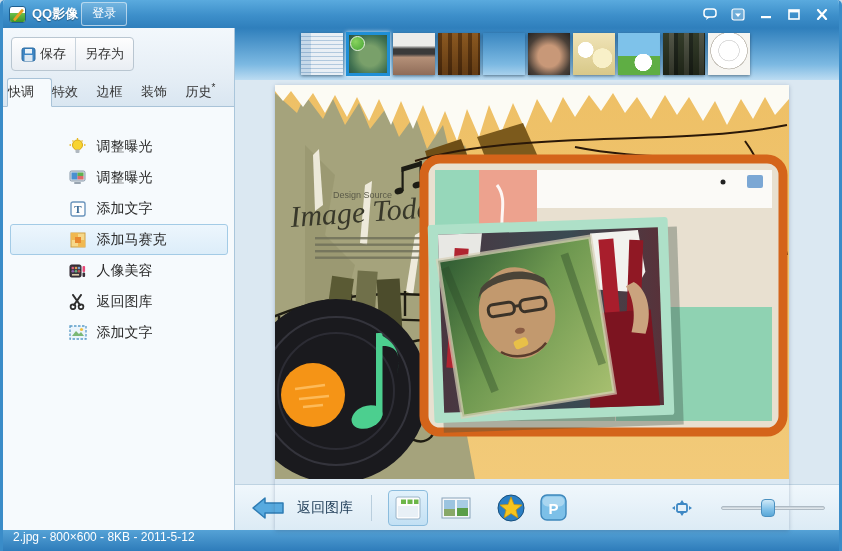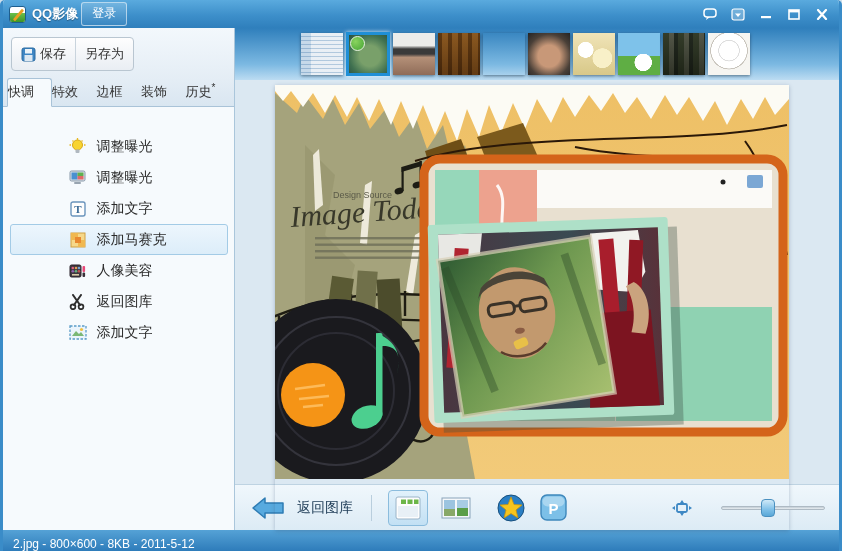--- a/index.html
+++ b/index.html
@@ -76,21 +76,21 @@
   .viewbtn { width:40px; height:36px; display:flex; align-items:center; justify-content:center; border-radius:4px; border:1px solid transparent; cursor:pointer; margin-right:8px; }
   .viewbtn.sel { background:linear-gradient(#e2f1fb,#c2e0f4); border-color:#8bbcdd; }
   .sharebtn { width:30px; height:30px; display:flex; align-items:center; justify-content:center; cursor:pointer; margin-left:12px; }
   .push { margin-left:auto; }
   .fit-btn { width:22px; height:22px; display:flex; align-items:center; justify-content:center; cursor:pointer; }
   .slider { position:relative; width:104px; height:20px; margin-left:28px; cursor:pointer; }
   .slider .track { position:absolute; left:0; right:0; top:8px; height:4px; border-radius:2px; background:linear-gradient(#c2ccd4,#e8eef2); border:1px solid #aebac4; }
   .slider .handle { position:absolute; top:1px; width:14px; height:18px; border-radius:4px; background:linear-gradient(#cfe9f8,#7fc0e8 60%,#5aa8d8); border:1px solid #4a90c0; }
 
   
-  .statusbar { height:21px; flex:0 0 21px; background:linear-gradient(#55a2d6,#2e7cba); color:#fff; font-size:12px; display:flex; align-items:flex-end; padding-left:10px; }
+  .statusbar { height:21px; flex:0 0 21px; background:linear-gradient(#55a2d6,#2e7cba); color:#fff; font-size:12px; display:flex; align-items:flex-start; padding-left:10px; }
 </style>
 </head>
 <body>
 
 <div class="window">
 
   <div class="titlebar">
     <div class="logo">
         <div class="lg-green"></div>
         <div class="lg-pen"></div>

